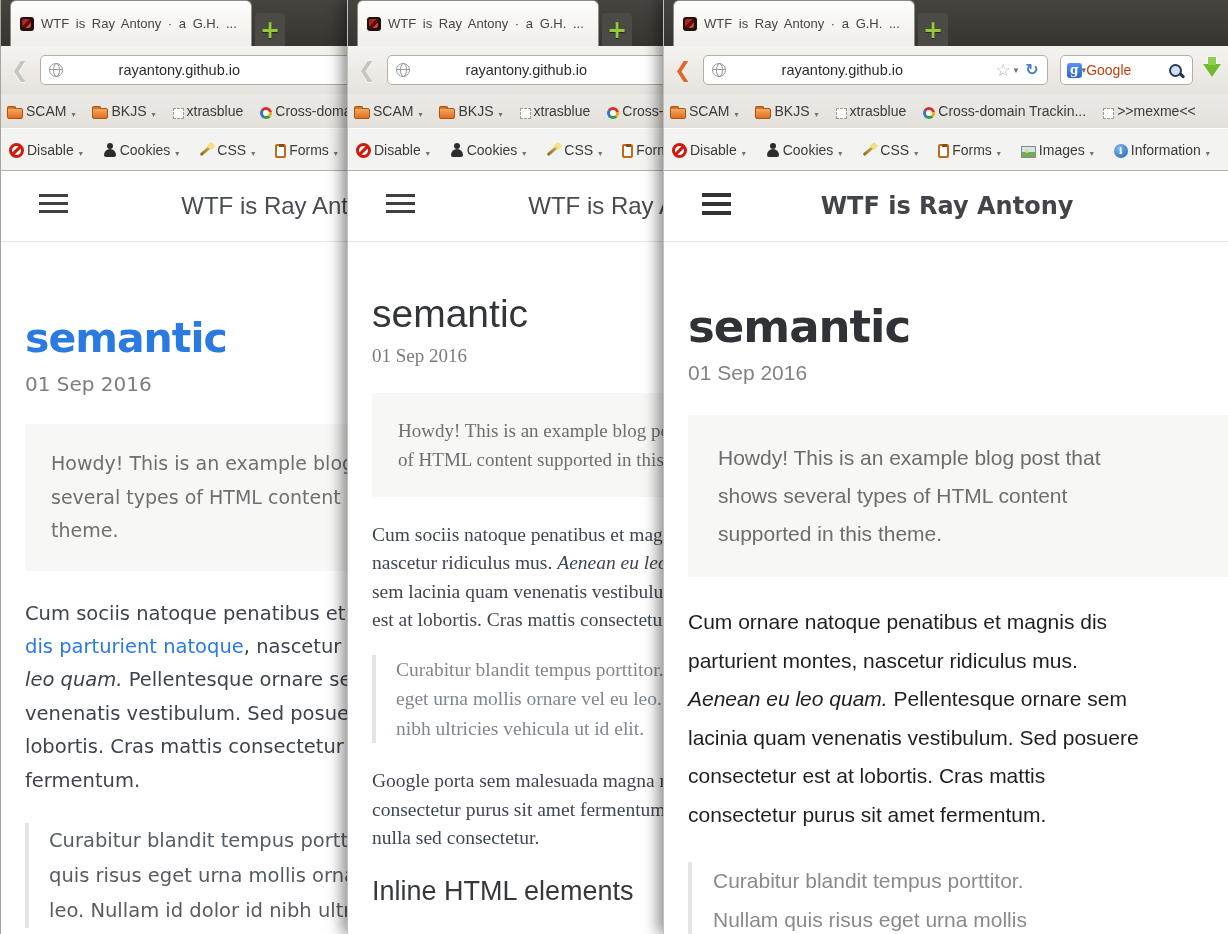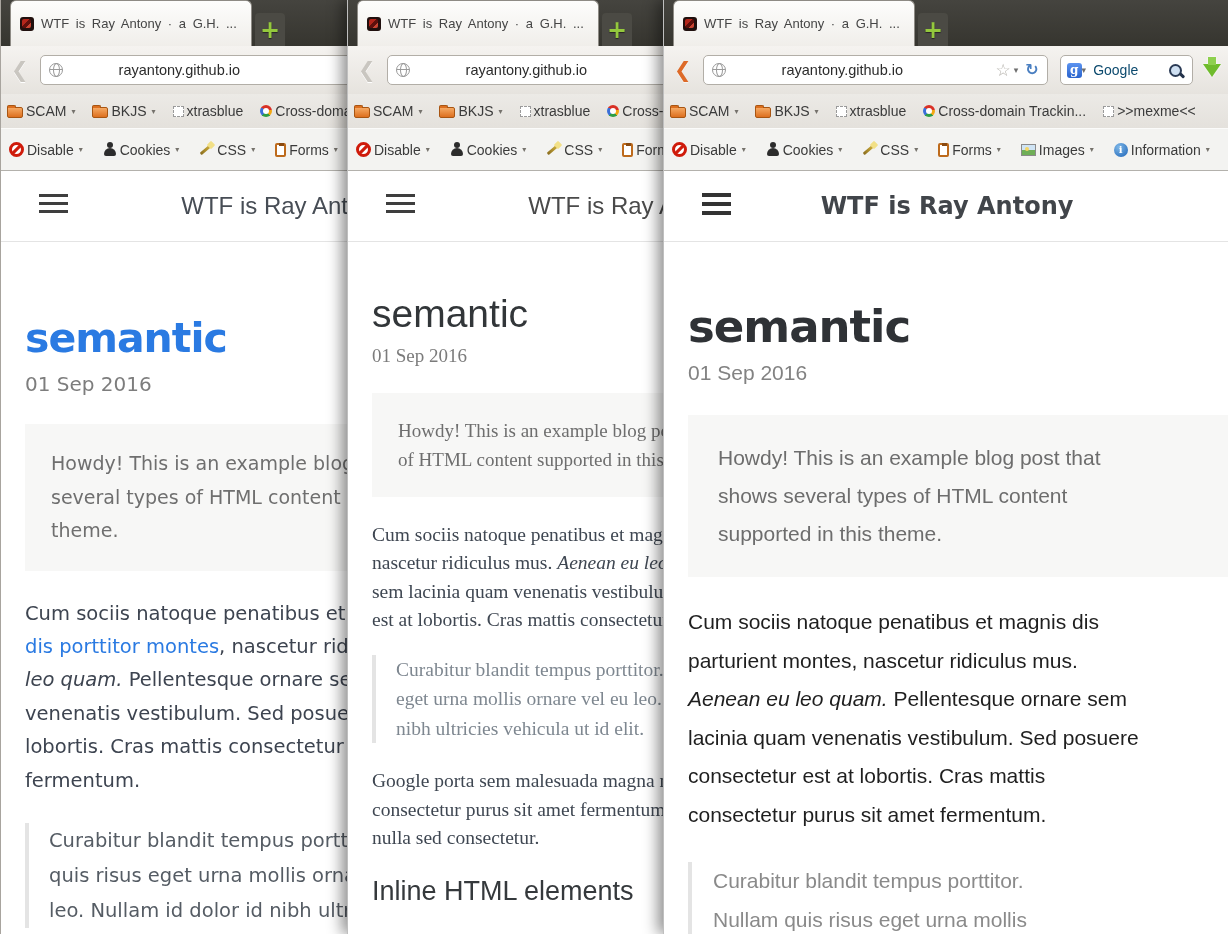--- a/index.html
+++ b/index.html
@@ -31,31 +31,31 @@
   .globe{width:14px;height:14px;border:1px solid #9a9a9a;border-radius:50%;position:relative;flex:0 0 auto;box-sizing:border-box;}
   .globe::before{content:"";position:absolute;left:3px;top:-1px;width:5px;height:12px;border:1px solid #9a9a9a;border-radius:50%;}
   .globe::after{content:"";position:absolute;left:0;top:5px;width:12px;height:1px;background:#9a9a9a;}
   .star{font-size:17px;color:#b5b2ac;margin:0 3px 0 6px;}
   .caret{font-size:9px;color:#6e6e6e;}
   .reload{font:bold 16px/1 "DejaVu Sans",sans-serif;color:#4a7fc1;margin-left:7px;}
   .searchbox{width:133px;height:30px;background:#fff;border:1px solid #b2aea7;border-radius:5px;
        margin-left:12px;display:flex;align-items:center;padding:0 6px;box-sizing:border-box;flex:0 0 auto;}
   .gicon{width:15px;height:15px;border-radius:3px;background:linear-gradient(#5b93f0,#2a63cc);
        color:#fff;font:bold 12px/15px "DejaVu Serif",serif;text-align:center;flex:0 0 auto;}
-  .searchph{font-size:14px;color:#0c4a6e;margin-left:7px;flex:1 1 auto;}
+  .searchph{font-size:14px;color:#c2410c;margin-left:0;flex:1 1 auto;}
   .mag{width:9px;height:9px;border:2px solid #2b3b55;border-radius:50%;position:relative;flex:0 0 auto;margin-right:4px;background:#cfe0f2;}
   .mag::after{content:"";position:absolute;left:8px;top:8px;width:6px;height:3px;background:#23324a;transform:rotate(45deg);border-radius:1px;}
   .dl-arrow{margin-left:10px;width:0;height:0;border-left:9px solid transparent;border-right:9px solid transparent;
        border-top:13px solid #6fbb2c;position:relative;filter:drop-shadow(0 0 1px #fff);}
   .dl-arrow::before{content:"";position:absolute;left:-4px;top:-20px;width:8px;height:8px;background:#8ed04e;}
 
   .bmbar{height:34px;background:linear-gradient(#eceae6,#e4e1dc);display:flex;align-items:center;padding:0 6px;gap:17px;overflow:hidden;}
   .devbar{height:41px;background:#f3f3f1;border-top:1px solid #fbfbfa;border-bottom:1px solid #b3b1ac;
        display:flex;align-items:center;padding:0 8px;gap:20px;overflow:hidden;}
-  .bar-item{display:flex;align-items:center;gap:3px;white-space:nowrap;flex:0 0 auto;}
+  .bar-item{display:flex;align-items:flex-end;gap:3px;white-space:nowrap;flex:0 0 auto;}
   .bar-label{font-size:14px;color:#3b3b3b;}
   .bar-caret{font-size:8px;color:#75726c;margin-left:2px;}
 
   .ic{display:inline-block;position:relative;flex:0 0 auto;box-sizing:border-box;}
   .ic-folder{width:16px;height:11px;background:linear-gradient(#f5a963,#dd6f1f);border:1px solid #a85512;border-radius:1px 2px 2px 2px;margin-top:2px;}
   .ic-folder::before{content:"";position:absolute;left:-1px;top:-3px;width:7px;height:2px;background:#dd6f1f;border:1px solid #a85512;border-bottom:none;border-radius:2px 2px 0 0;}
   .ic-dashed{width:11px;height:11px;border:1px dashed #9b9b9b;background:#fff;}
   .ic-orb{width:12px;height:12px;border-radius:50%;background:conic-gradient(#d93025 0 22%,#f3a712 22% 38%,#2e9e44 38% 62%,#3a6fd8 62% 85%,#d93025 85%);}
   .ic-orb::after{content:"";position:absolute;left:3px;top:3px;width:6px;height:6px;border-radius:50%;background:#fff;}
   .ic-disable{width:15px;height:15px;border:3px solid #cf1b0b;border-radius:50%;background:#fff;}
@@ -204,21 +204,21 @@
         </span>
       <span class="site-title">WTF is Ray Antony</span>
     </div>
     <div class="article">
       <h1 class="a-title">semantic</h1>
       <div class="a-date">01 Sep 2016</div>
       <div class="introbox pre">Howdy! This is an example blog post that shows
 several types of HTML content supported in this
 theme.</div>
       <div class="para pre"><span>Cum sociis natoque penatibus et magnis
-</span><span class="seg-a">dis porttitor montes</span><span>, nascetur ridiculus mus. </span><span class="seg-i">Aenean eu
+</span><span class="seg-a">dis parturient natoque</span><span>, nascetur ridiculus mus. </span><span class="seg-i">Aenean eu
 leo quam.</span><span> Pellentesque ornare sem lacinia quam
 venenatis vestibulum. Sed posuere consectetur est at
 lobortis. Cras mattis consectetur purus sit amet
 fermentum.</span></div>
       <div class="bquote pre">Curabitur blandit tempus porttitor. Nullam
 quis risus eget urna mollis ornare vel eu
 leo. Nullam id dolor id nibh ultricies vehicula ut id elit.</div>
     </div>
   </div>
 </div>
@@ -415,21 +415,21 @@
           <i></i>
         </span>
       <span class="site-title">WTF is Ray Antony</span>
     </div>
     <div class="article">
       <h1 class="a-title">semantic</h1>
       <div class="a-date">01 Sep 2016</div>
       <div class="introbox pre">Howdy! This is an example blog post that
 shows several types of HTML content
 supported in this theme.</div>
-      <div class="para pre"><span>Cum sociis natoque penatibus et magnis dis
+      <div class="para pre"><span>Cum ornare natoque penatibus et magnis dis
 parturient montes, nascetur ridiculus mus.
 </span><span class="seg-i">Aenean eu leo quam.</span><span> Pellentesque ornare sem
 lacinia quam venenatis vestibulum. Sed posuere
 consectetur est at lobortis. Cras mattis
 consectetur purus sit amet fermentum.</span></div>
       <div class="bquote pre">Curabitur blandit tempus porttitor.
 Nullam quis risus eget urna mollis
 ornare vel eu leo.</div>
     </div>
   </div>

